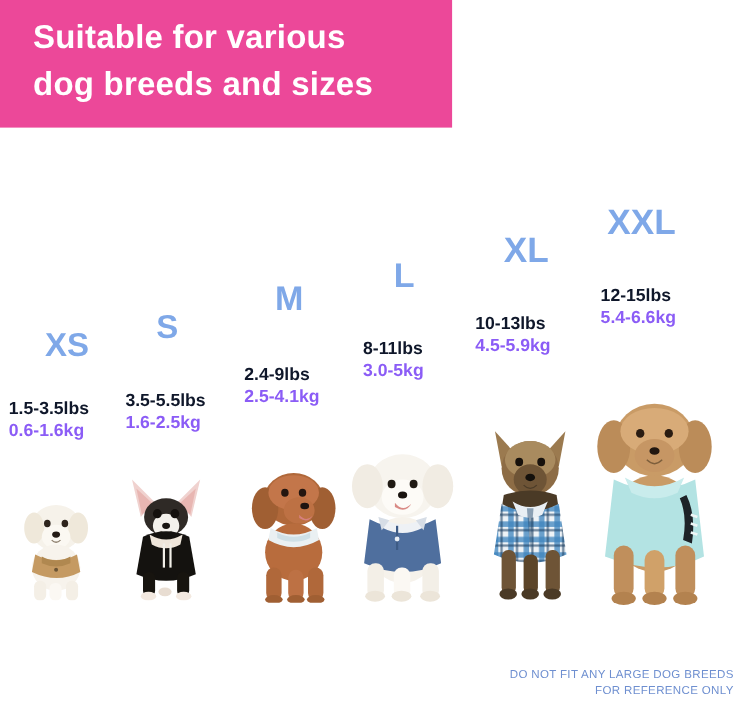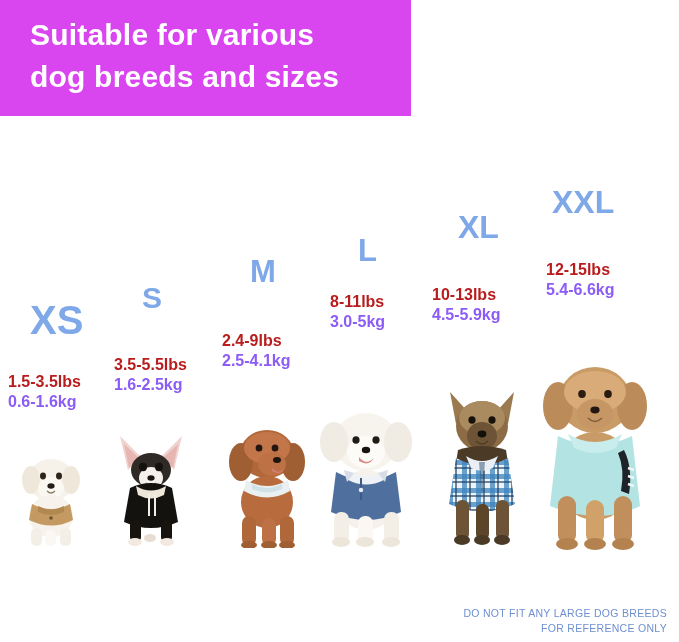--- a/index.html
+++ b/index.html
@@ -9,21 +9,21 @@
     font-family:"Liberation Sans", sans-serif;
     overflow:hidden;
     position:relative;
   }
   #chart{position:absolute;left:0;top:0;width:679px;height:642px;}
 
   
   .banner{
     position:absolute;left:0;top:0;
     width:411px;height:116px;
-    background:#d946ef;
+    background:#ec4899;
     box-sizing:border-box;
     padding:14px 0 0 30px;
   }
   .banner-line{
     color:#ffffff;
     font-weight:bold;
     font-size:30px;
     line-height:42px;
     letter-spacing:.2px;
     white-space:nowrap;
@@ -31,21 +31,21 @@
 
   
   .col{position:absolute;}
   .size-letter{
     color:#7fa8e8;
     font-weight:bold;
     line-height:1;
     white-space:nowrap;
   }
   .weights{white-space:nowrap;line-height:20px;}
-  .lbs{color:#b91c1c;font-weight:bold;font-size:16px;display:block;}
+  .lbs{color:#0f172a;font-weight:bold;font-size:16px;display:block;}
   .kgs{color:#8b5cf6;font-weight:bold;font-size:16px;display:block;}
 
   
   .dog{position:absolute;bottom:0;}
   .dog svg{display:block;}
 
   
   .disclaimer{
     position:absolute;right:12px;bottom:6px;
     text-align:right;
@@ -60,21 +60,21 @@
 <body>
 
 <div id="chart">
 
   <div class="banner">
     <div class="banner-line">Suitable for various</div>
     <div class="banner-line">dog breeds and sizes</div>
   </div>
 
   <div class="col" style="left:8px;top:300px;">
-    <div class="size-letter" style="font-size:40px;margin-left:22px;">XS</div>
+    <div class="size-letter" style="font-size:30px;margin-left:22px;text-align:right;">XS</div>
     <div class="weights" style="margin-top:32px;">
       <span class="lbs">1.5-3.5lbs</span>
       <span class="kgs">0.6-1.6kg</span>
     </div>
   </div>
 
   <div class="col" style="left:114px;top:283px;">
     <div class="size-letter" style="font-size:30px;margin-left:28px;">S</div>
     <div class="weights" style="margin-top:42px;">
       <span class="lbs">3.5-5.5lbs</span>
@@ -85,21 +85,21 @@
   <div class="col" style="left:222px;top:256px;">
     <div class="size-letter" style="font-size:31px;margin-left:28px;">M</div>
     <div class="weights" style="margin-top:44px;">
       <span class="lbs">2.4-9lbs</span>
       <span class="kgs">2.5-4.1kg</span>
     </div>
   </div>
 
   <div class="col" style="left:330px;top:235px;">
     <div class="size-letter" style="font-size:31px;margin-left:28px;">L</div>
-    <div class="weights" style="margin-top:26px;">
+    <div class="weights" style="margin-top:42px;">
       <span class="lbs">8-11lbs</span>
       <span class="kgs">3.0-5kg</span>
     </div>
   </div>
 
   <div class="col" style="left:432px;top:211px;">
     <div class="size-letter" style="font-size:32px;margin-left:26px;">XL</div>
     <div class="weights" style="margin-top:42px;">
       <span class="lbs">10-13lbs</span>
       <span class="kgs">4.5-5.9kg</span>

